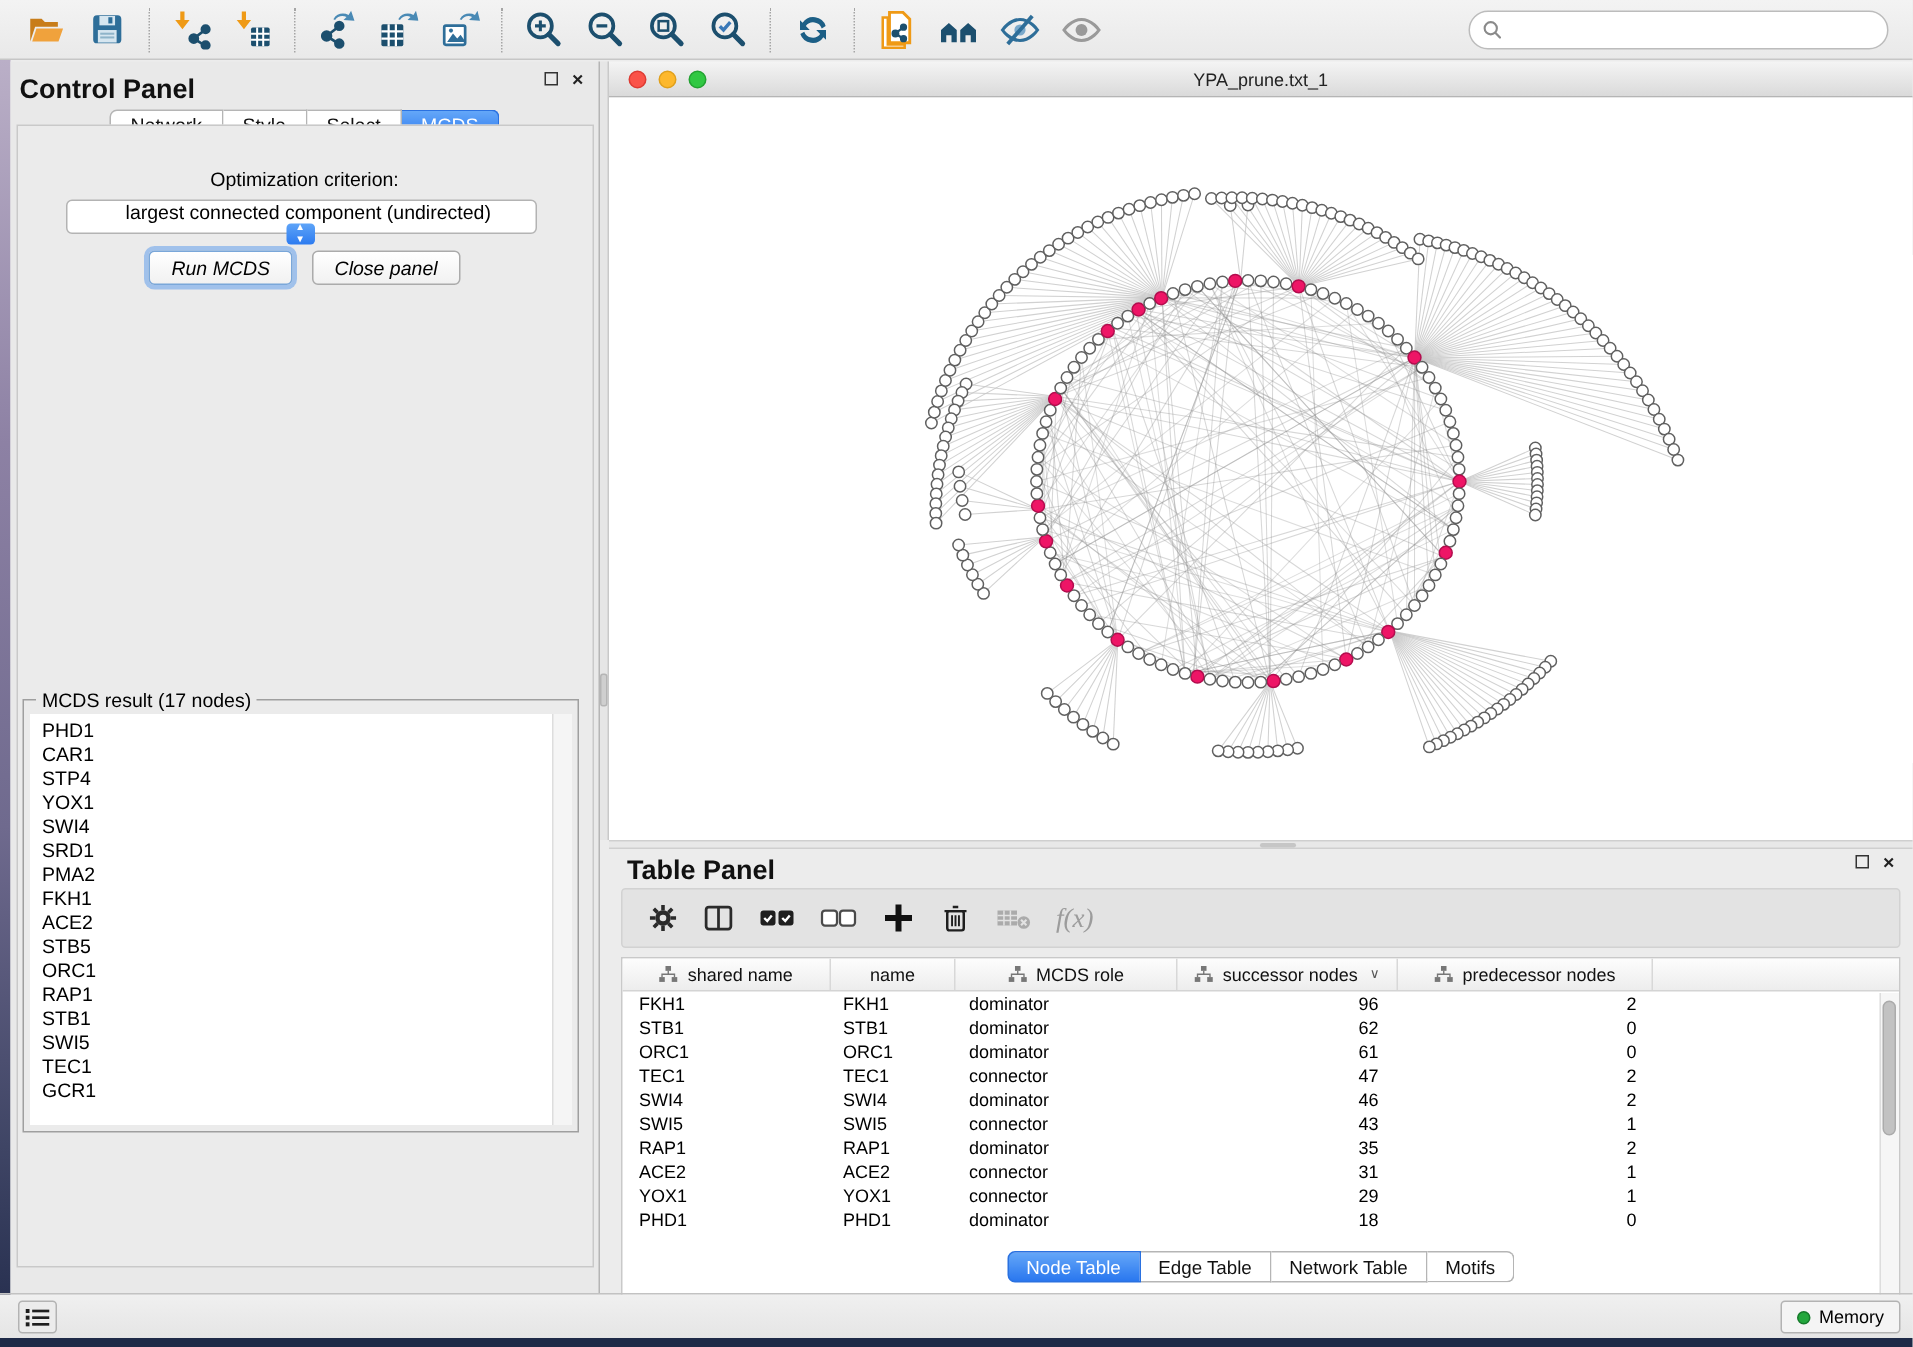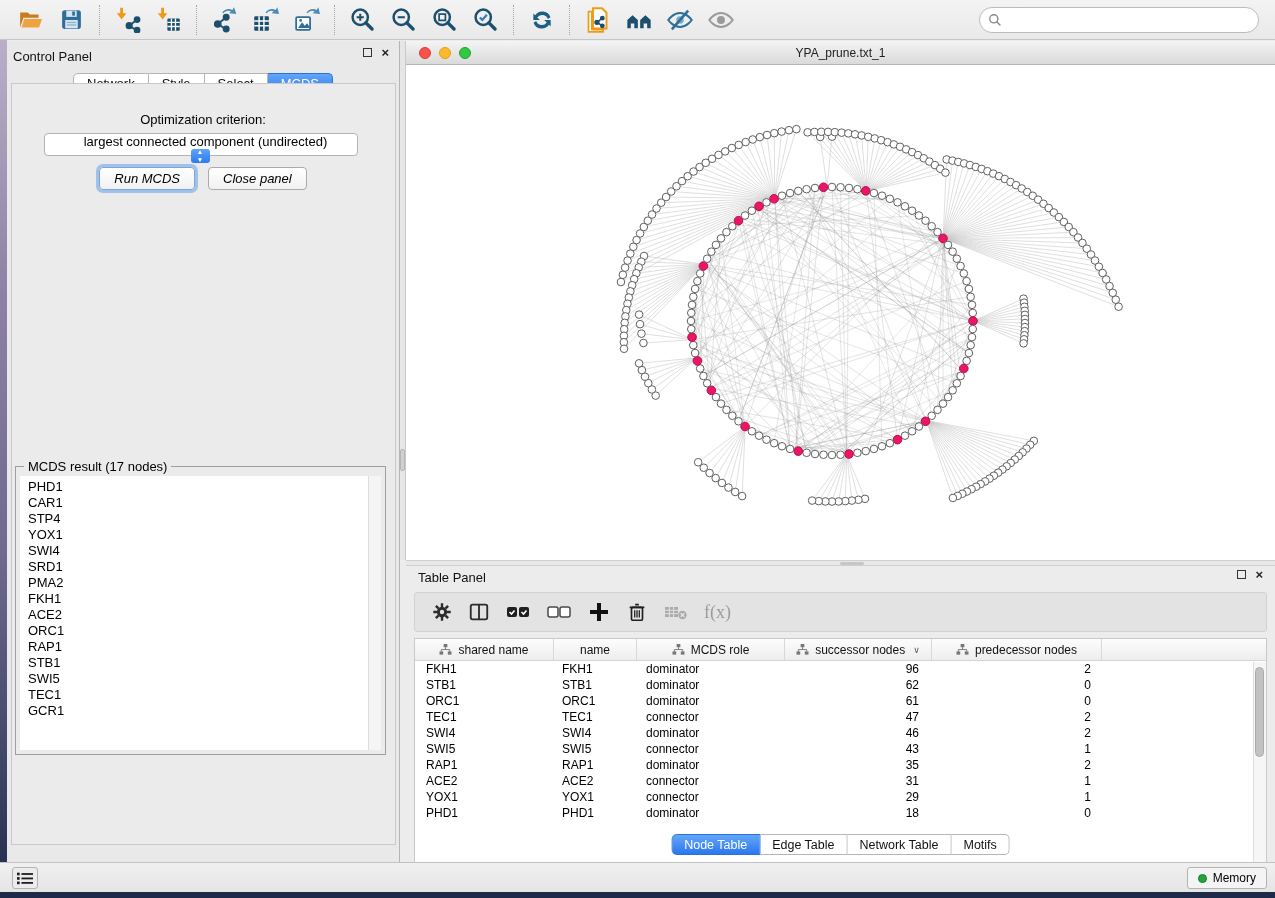--- a/index.html
+++ b/index.html
@@ -19,21 +19,21 @@
   #search-box input { border:none; outline:none; flex:1; font-size:12px; background:transparent; height:20px; margin-right:10px;}
 
   
   #wall-left { left:0; top:40px; width:7px; height:852px;
     background:linear-gradient(#baafc7,#8d81a4 30%,#6f6a8e 60%,#3f4565 85%,#232c4c); }
   #wall-bottom { left:0; top:892px; width:1275px; height:6px; background:#1e2a47; }
 
   
   #control-panel { left:7px; top:41px; width:393px; height:821px; background:#e9e9e9;
     border-right:1px solid #b5b5b5; }
-  .panel-title { position:absolute; left:6px; top:8px; font-size:13px; color:#111; }
+  .panel-title { position:absolute; left:6px; top:8px; font-size:18px; color:#111;font-weight:bold; }
   .panel-wctl { position:absolute; top:7px; display:flex; gap:9px; align-items:center; }
   .wbox { width:9px; height:9px; border:1.5px solid #333; display:inline-block; }
   .wx { font-size:13px; font-weight:bold; color:#222; line-height:9px; }
 
   .seg { display:flex; height:21px; font-size:13px; }
   .seg .tab { background:#fff; border:1px solid #b5b5b5; border-left:none;
     padding:0 13px; display:flex; align-items:center; color:#111; }
   .seg .tab:first-child { border-left:1px solid #b5b5b5; border-radius:5px 0 0 5px; }
   .seg .tab:last-child { border-radius:0 5px 5px 0; }
   .seg .tab.sel { background:linear-gradient(#64a7f8,#2a77ef); color:#fff; border-color:#2a71e0; }
@@ -80,21 +80,21 @@
 
   
   #tbl-splitter { left:406px; top:560px; width:869px; height:6px; background:#e8e8e8;
     border-top:1px solid #cfcfcf; border-bottom:1px solid #cfcfcf; }
   #tbl-splitter .handle { position:absolute; left:434px; top:1px; width:24px; height:3px;
     background:#c6c6c6; border-radius:2px; }
   #table-panel { left:406px; top:566px; width:869px; height:296px; background:#ececec; }
   #tbl-toolbar { position:absolute; left:8px; right:8px; top:26px; height:40px;
     background:#e3e3e3; border:1px solid #d2d2d2; border-radius:3px;
     display:flex; align-items:center; gap:15px; padding-left:16px; }
-  .fx { font-family:"Liberation Serif","DejaVu Serif",serif; 
+  .fx { font-family:"Liberation Serif","DejaVu Serif",serif; font-style:italic;
     font-size:18px; color:#9c9c9c; }
 
   #tbl-wrap { position:absolute; left:8px; right:8px; top:72px; height:232px;
     background:#fff; border:1px solid #c9c9c9; overflow:hidden; }
   #tbl-header { display:flex; height:22px; background:linear-gradient(#fdfdfd,#ededed);
     border-bottom:1px solid #d4d4d4; font-size:12px; color:#111; }
   .hcell { display:flex; align-items:center; justify-content:center; gap:6px;
     border-right:1px solid #d8d8d8; position:relative; }
   .hcell .sort { color:#555; font-size:9px; margin-left:2px; }
   .c0{width:139px;} .c1{width:83px;} .c2{width:148px;} .c3{width:147px;} .c4{width:170px;} .c5{flex:1; border-right:none;}
@@ -316,20 +316,21 @@
       <ul id="mcds-list">
           <li>PHD1</li>
           <li>CAR1</li>
           <li>STP4</li>
           <li>YOX1</li>
           <li>SWI4</li>
           <li>SRD1</li>
           <li>PMA2</li>
           <li>FKH1</li>
           <li>ACE2</li>
+          <li>STB5</li>
           <li>ORC1</li>
           <li>RAP1</li>
           <li>STB1</li>
           <li>SWI5</li>
           <li>TEC1</li>
           <li>GCR1</li>
         </ul>
       <div id="mcds-scroll"></div>
     </div>
   </div>

